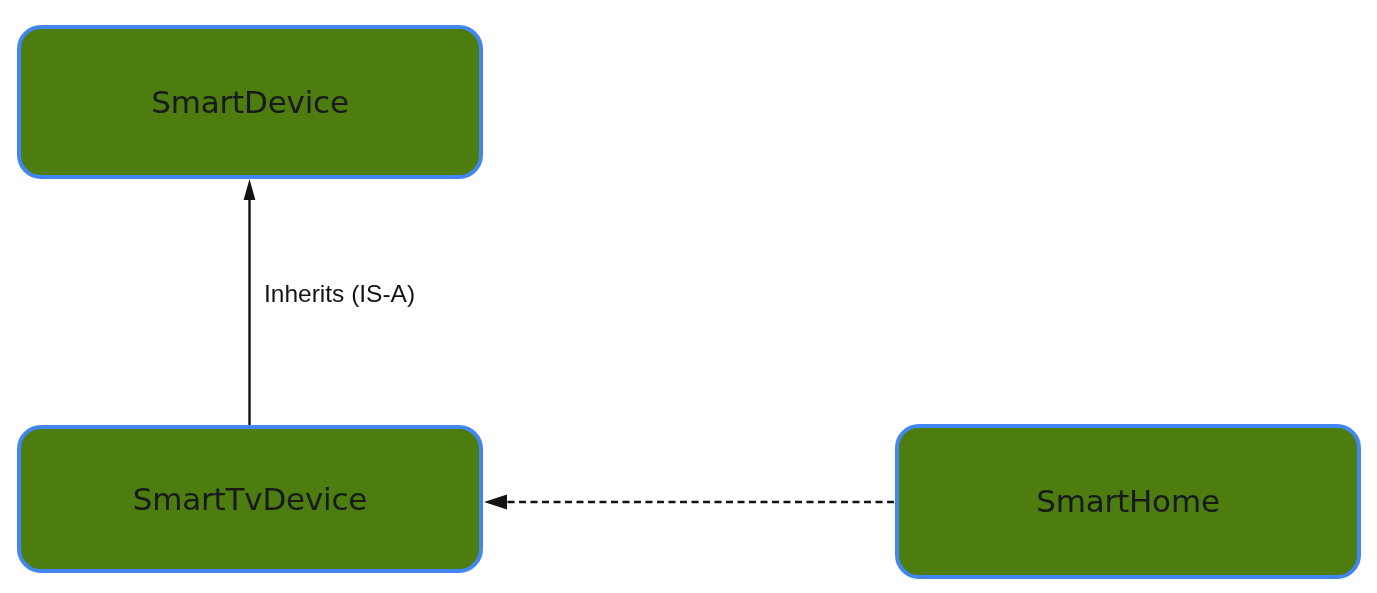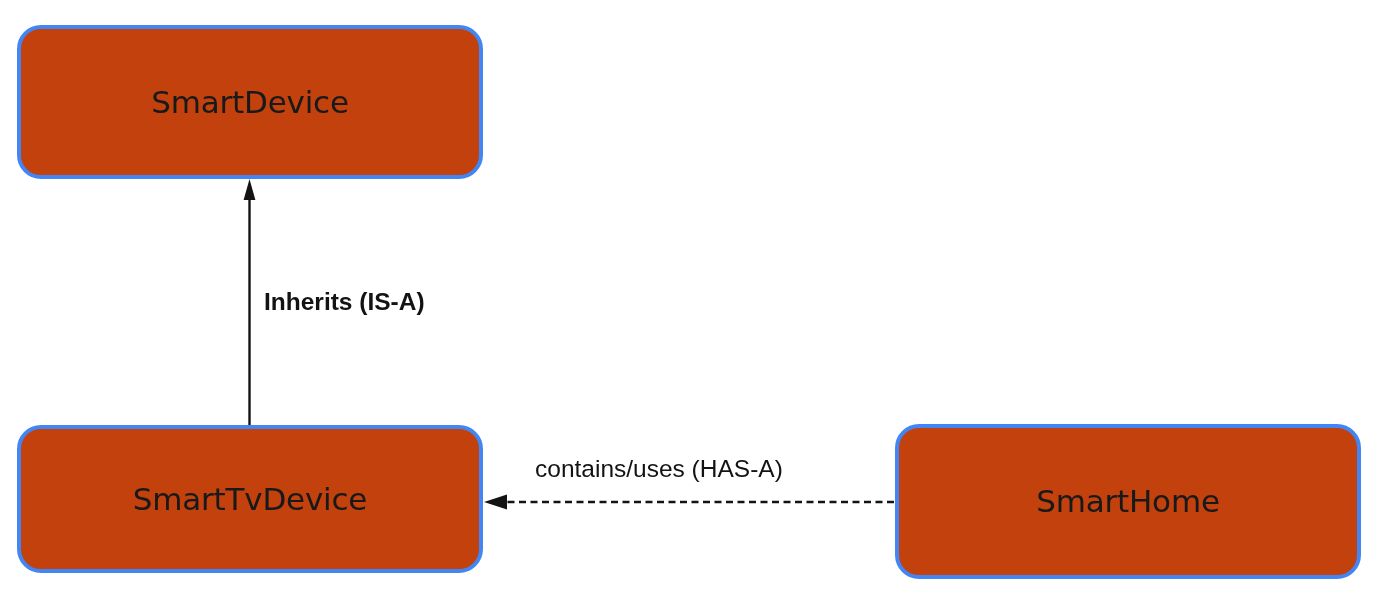--- a/index.html
+++ b/index.html
@@ -18,21 +18,21 @@
     width: 1377px;
     height: 593px;
     background: #ffffff;
     overflow: hidden;
   }
 
   
   .class-box {
     position: absolute;
     box-sizing: border-box;
-    background: #c2410c;
+    background: #4d7c0f;
     border-style: solid;
     border-width: 4px;
     border-color: #4285f4;
     border-radius: 24px;
     display: flex;
     align-items: center;
     justify-content: center;
   }
   .class-box .class-title {
     font-family: "DejaVu Sans", sans-serif;
@@ -63,21 +63,21 @@
   .edge-label {
     position: absolute;
     font-family: "Liberation Sans", sans-serif;
     font-size: 24.5px;
     font-weight: 400;
     color: #131313;
     line-height: 1;
     white-space: nowrap;
     user-select: none;
   }
-  #label-inherits { left: 264px; top: 290px; font-weight: bold; }
+  #label-inherits { left: 264px; top: 282px; }
   #label-contains { left: 535px; top: 457px; }
 </style>
 </head>
 <body>
 
 <div id="diagram-canvas">
 
   <svg id="edge-layer" width="1377" height="593" viewBox="0 0 1377 593" xmlns="http://www.w3.org/2000/svg">
 
     <g>
@@ -86,21 +86,20 @@
     </g>
 
     <g>
       <line x1="894" y1="502" x2="506" y2="502" stroke="#131313" stroke-width="2.4" stroke-dasharray="7 4.5"></line>
       <polygon points="484,502 507,494.4 507,509.6" fill="#131313"></polygon>
     </g>
   </svg>
 
   <div class="edge-label" id="label-inherits">Inherits (IS-A)</div>
 
-  <div class="edge-label" id="label-contains">contains/uses (HAS-A)</div>
 
   <div class="class-box" id="box-smartdevice">
     <span class="class-title">SmartDevice</span>
   </div>
 
   <div class="class-box" id="box-smarttvdevice">
     <span class="class-title">SmartTvDevice</span>
   </div>
 
   <div class="class-box" id="box-smarthome">

